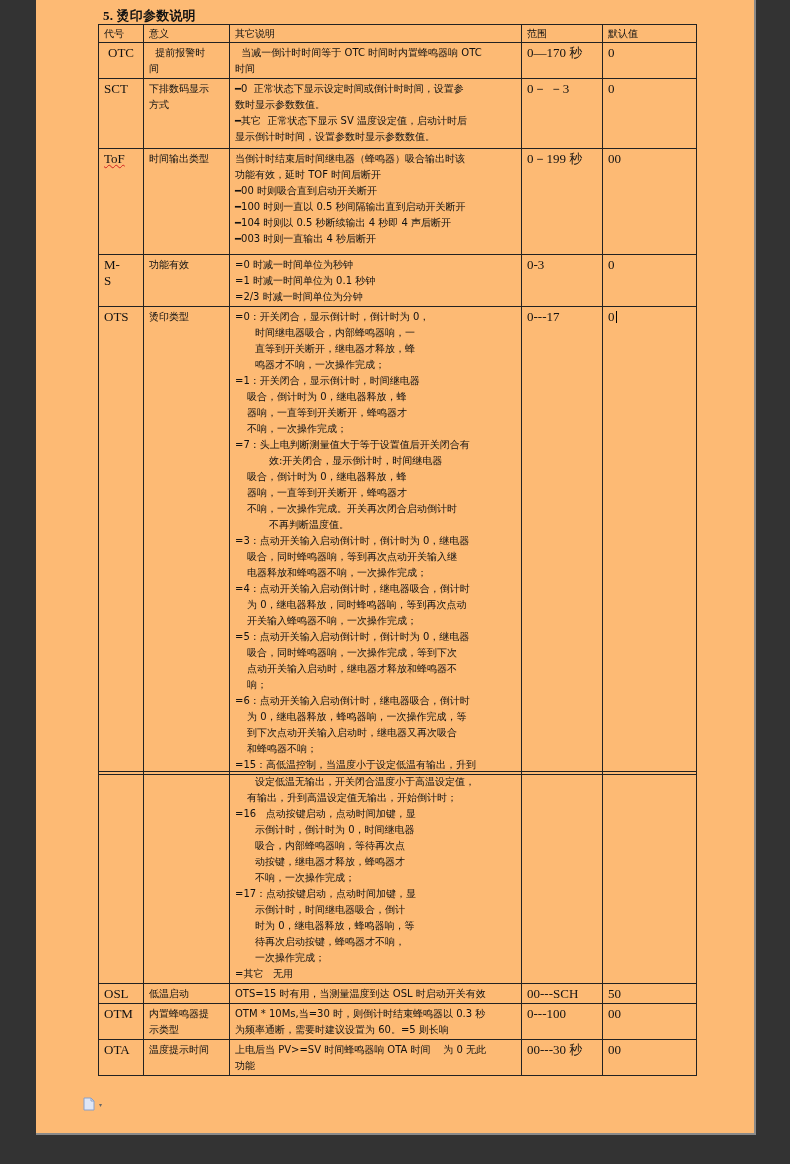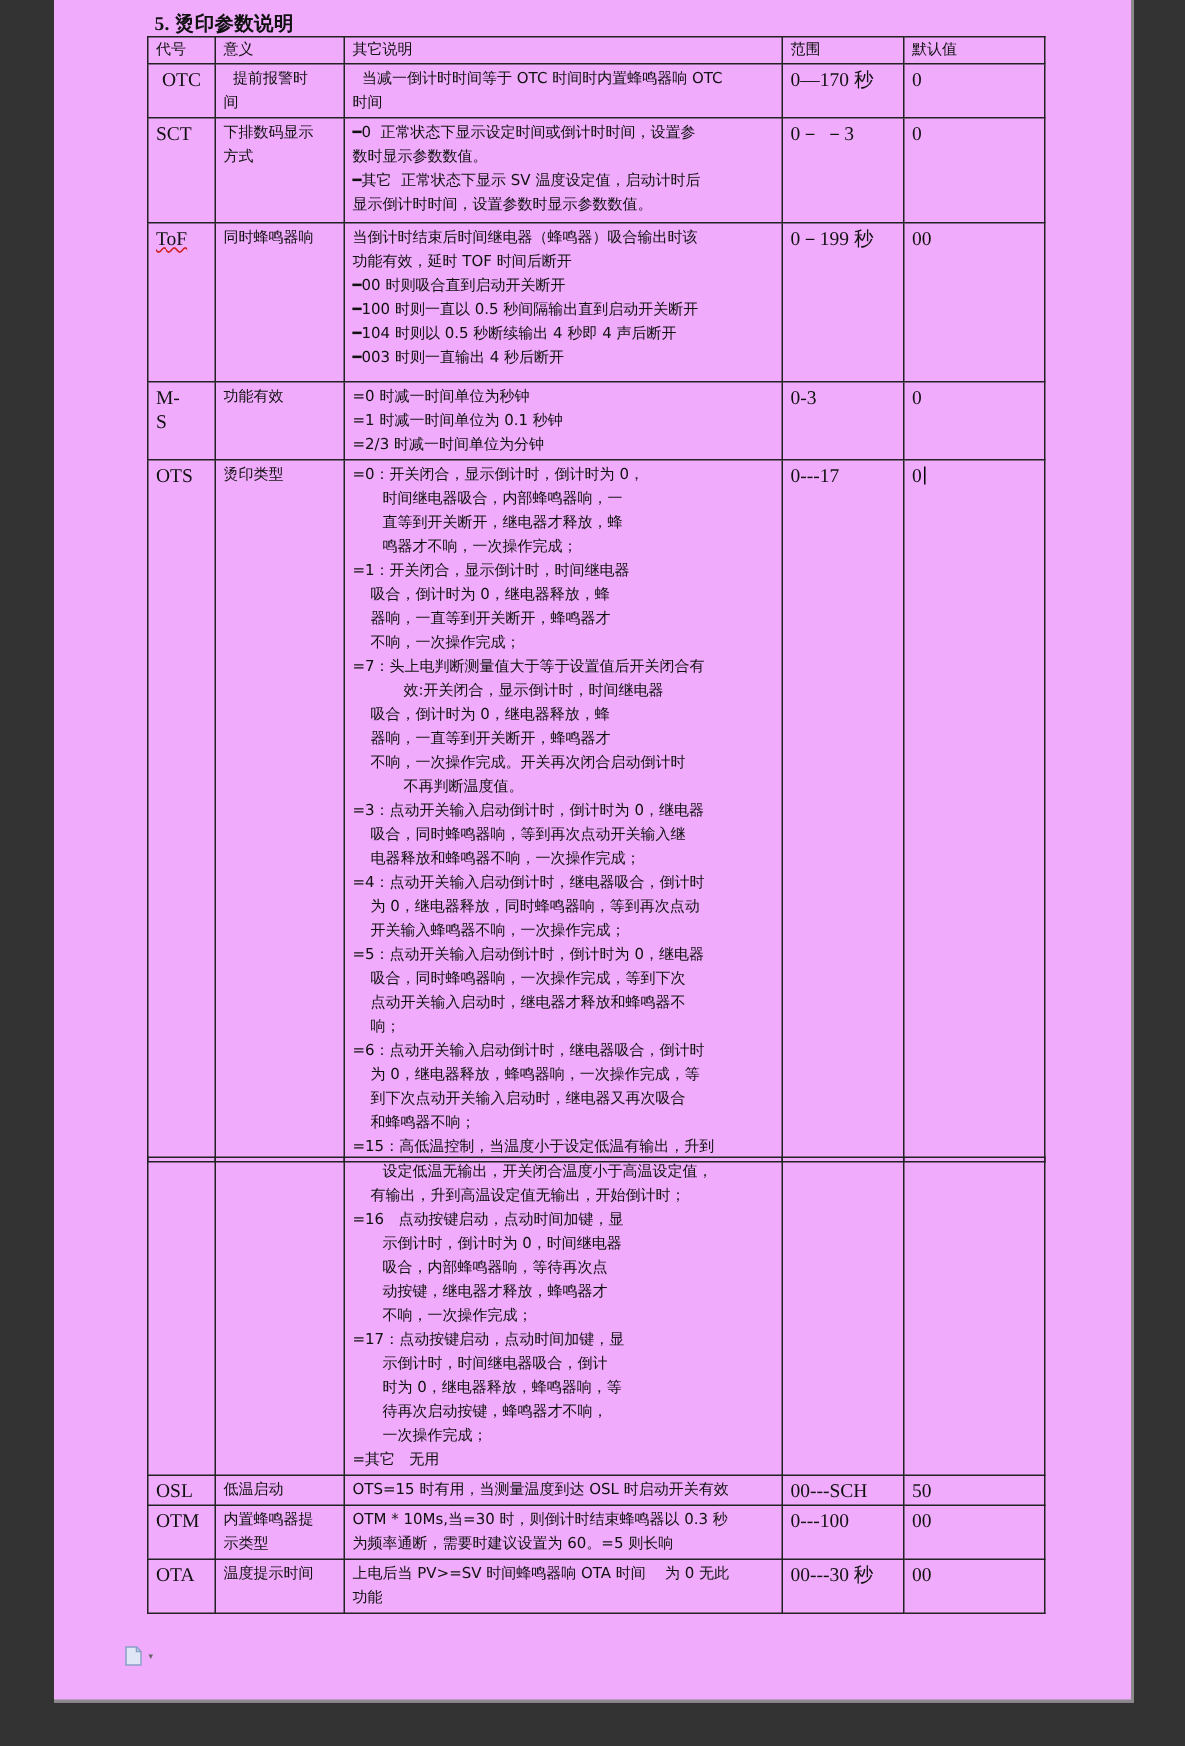--- a/index.html
+++ b/index.html
@@ -2,21 +2,21 @@
 <html><head>
 <meta charset="utf-8">
 <style>
   html, body { margin:0; padding:0; }
   body {
     width:790px; height:1164px; background:#333333; position:relative; overflow:hidden;
     font-family: "DejaVu Sans", "Liberation Sans", sans-serif; color:#111;
   }
   .page {
     position:absolute; left:36px; top:0; width:718px; height:1133px;
-    background:#f0abfc; border-right:2px solid #8a8a8a; border-bottom:2px solid #8a8a8a;
+    background:#fdba74; border-right:2px solid #8a8a8a; border-bottom:2px solid #8a8a8a;
   }
   .title {
     position:absolute; left:67px; top:7px; font-size:13px; font-weight:bold;
     font-family: "Liberation Serif", "DejaVu Serif", serif; letter-spacing:0.2px;
   }
   table.params {
     position:absolute; border-collapse:collapse; table-layout:fixed;
     font-size:10px; line-height:16px;
   }
   table.params td {
@@ -69,21 +69,21 @@
         </tr>
         <tr style="height: 70px; margin-top: 33px;">
           <td class="latin"><span>SCT</span></td>
           <td>下排数码显示方式</td>
           <td><span class="desc-line">━0  正常状态下显示设定时间或倒计时时间，设置参</span><span class="desc-line">数时显示参数数值。</span><span class="desc-line">━其它  正常状态下显示 SV 温度设定值，启动计时后</span><span class="desc-line">显示倒计时时间，设置参数时显示参数数值。</span></td>
           <td class="latin">0－ －3</td>
           <td class="latin"><span>0</span></td>
         </tr>
         <tr style="height: 106px;">
           <td class="latin"><span class="spell">ToF</span></td>
-          <td>同时蜂鸣器响</td>
+          <td>时间输出类型</td>
           <td><span class="desc-line">当倒计时结束后时间继电器（蜂鸣器）吸合输出时该</span><span class="desc-line">功能有效，延时 TOF 时间后断开</span><span class="desc-line">━00 时则吸合直到启动开关断开</span><span class="desc-line">━100 时则一直以 0.5 秒间隔输出直到启动开关断开</span><span class="desc-line">━104 时则以 0.5 秒断续输出 4 秒即 4 声后断开</span><span class="desc-line">━003 时则一直输出 4 秒后断开</span></td>
           <td class="latin">0－199 秒</td>
           <td class="latin"><span>00</span></td>
         </tr>
         <tr style="height: 50px; margin-top: 20px;">
           <td class="latin"><span>M-S</span></td>
           <td>功能有效</td>
           <td><span class="desc-line">=0 时减一时间单位为秒钟</span><span class="desc-line">=1 时减一时间单位为 0.1 秒钟</span><span class="desc-line">=2/3 时减一时间单位为分钟</span></td>
           <td class="latin">0-3</td>
           <td class="latin"><span>0</span></td>

